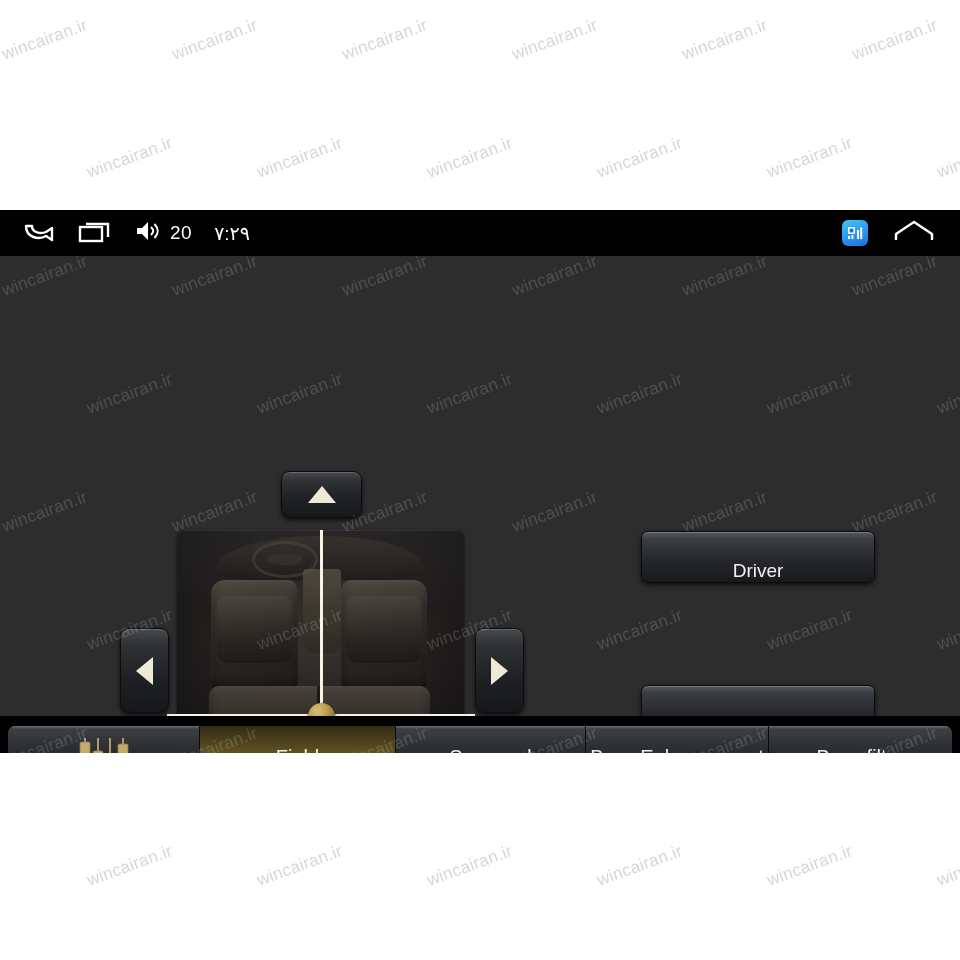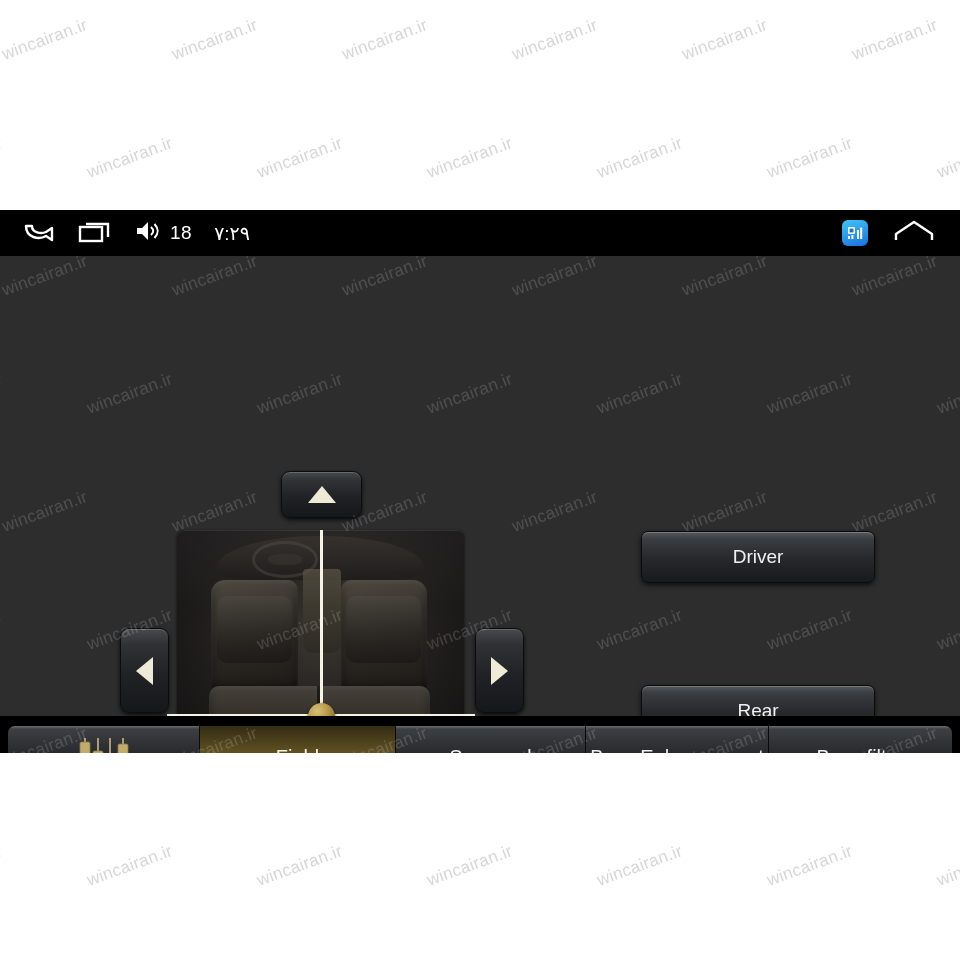--- a/index.html
+++ b/index.html
@@ -234,21 +234,21 @@
     position: absolute;
     left: 641px;
     width: 232px;
     height: 50px;
     border-radius: 7px;
     background: linear-gradient(180deg, #55585c 0%, #3a3d41 14%, #27292c 52%, #17191b 100%);
     border: 1px solid #0a0b0c;
     box-shadow: inset 0 1px 0 rgba(255,255,255,0.22),
                 0 2px 5px rgba(0,0,0,0.7);
     display: flex;
-    align-items: center;
+    align-items: flex-end;
     justify-content: center;
     color: #f0f0f0;
     font-size: 19px;
     z-index: 10;
   }
   .zone-btn.b0 { top: 275px; }
   .zone-btn.b1 { top: 352px; }
   .zone-btn.b2 { top: 429px; }
 
   
@@ -339,21 +339,21 @@
         </span>
 
         <span class="sb-vol-wrap">
           <span class="sb-icon">
             <svg width="28" height="24" viewBox="0 0 28 24">
               <path d="M3 9 L8 9 L14 3 L14 21 L8 15 L3 15 Z" fill="#ffffff"></path>
               <path d="M17 8 C20 11, 20 13, 17 16" fill="none" stroke="#ffffff" stroke-width="2"></path>
               <path d="M20.5 5 C25 10, 25 14, 20.5 19" fill="none" stroke="#ffffff" stroke-width="2"></path>
             </svg>
           </span>
-          <span class="sb-text">18</span>
+          <span class="sb-text">20</span>
         </span>
 
         <span class="sb-text">۷:۲۹</span>
       </div>
 
       <div class="sb-right">
         <span class="app-badge">
           <svg width="17" height="17" viewBox="0 0 17 17">
             <rect x="1" y="2" width="7" height="7" rx="1" fill="#ffffff" opacity="0.95"></rect>
             <rect x="2.6" y="3.6" width="3.8" height="3.8" fill="#1c6fe0"></rect>

